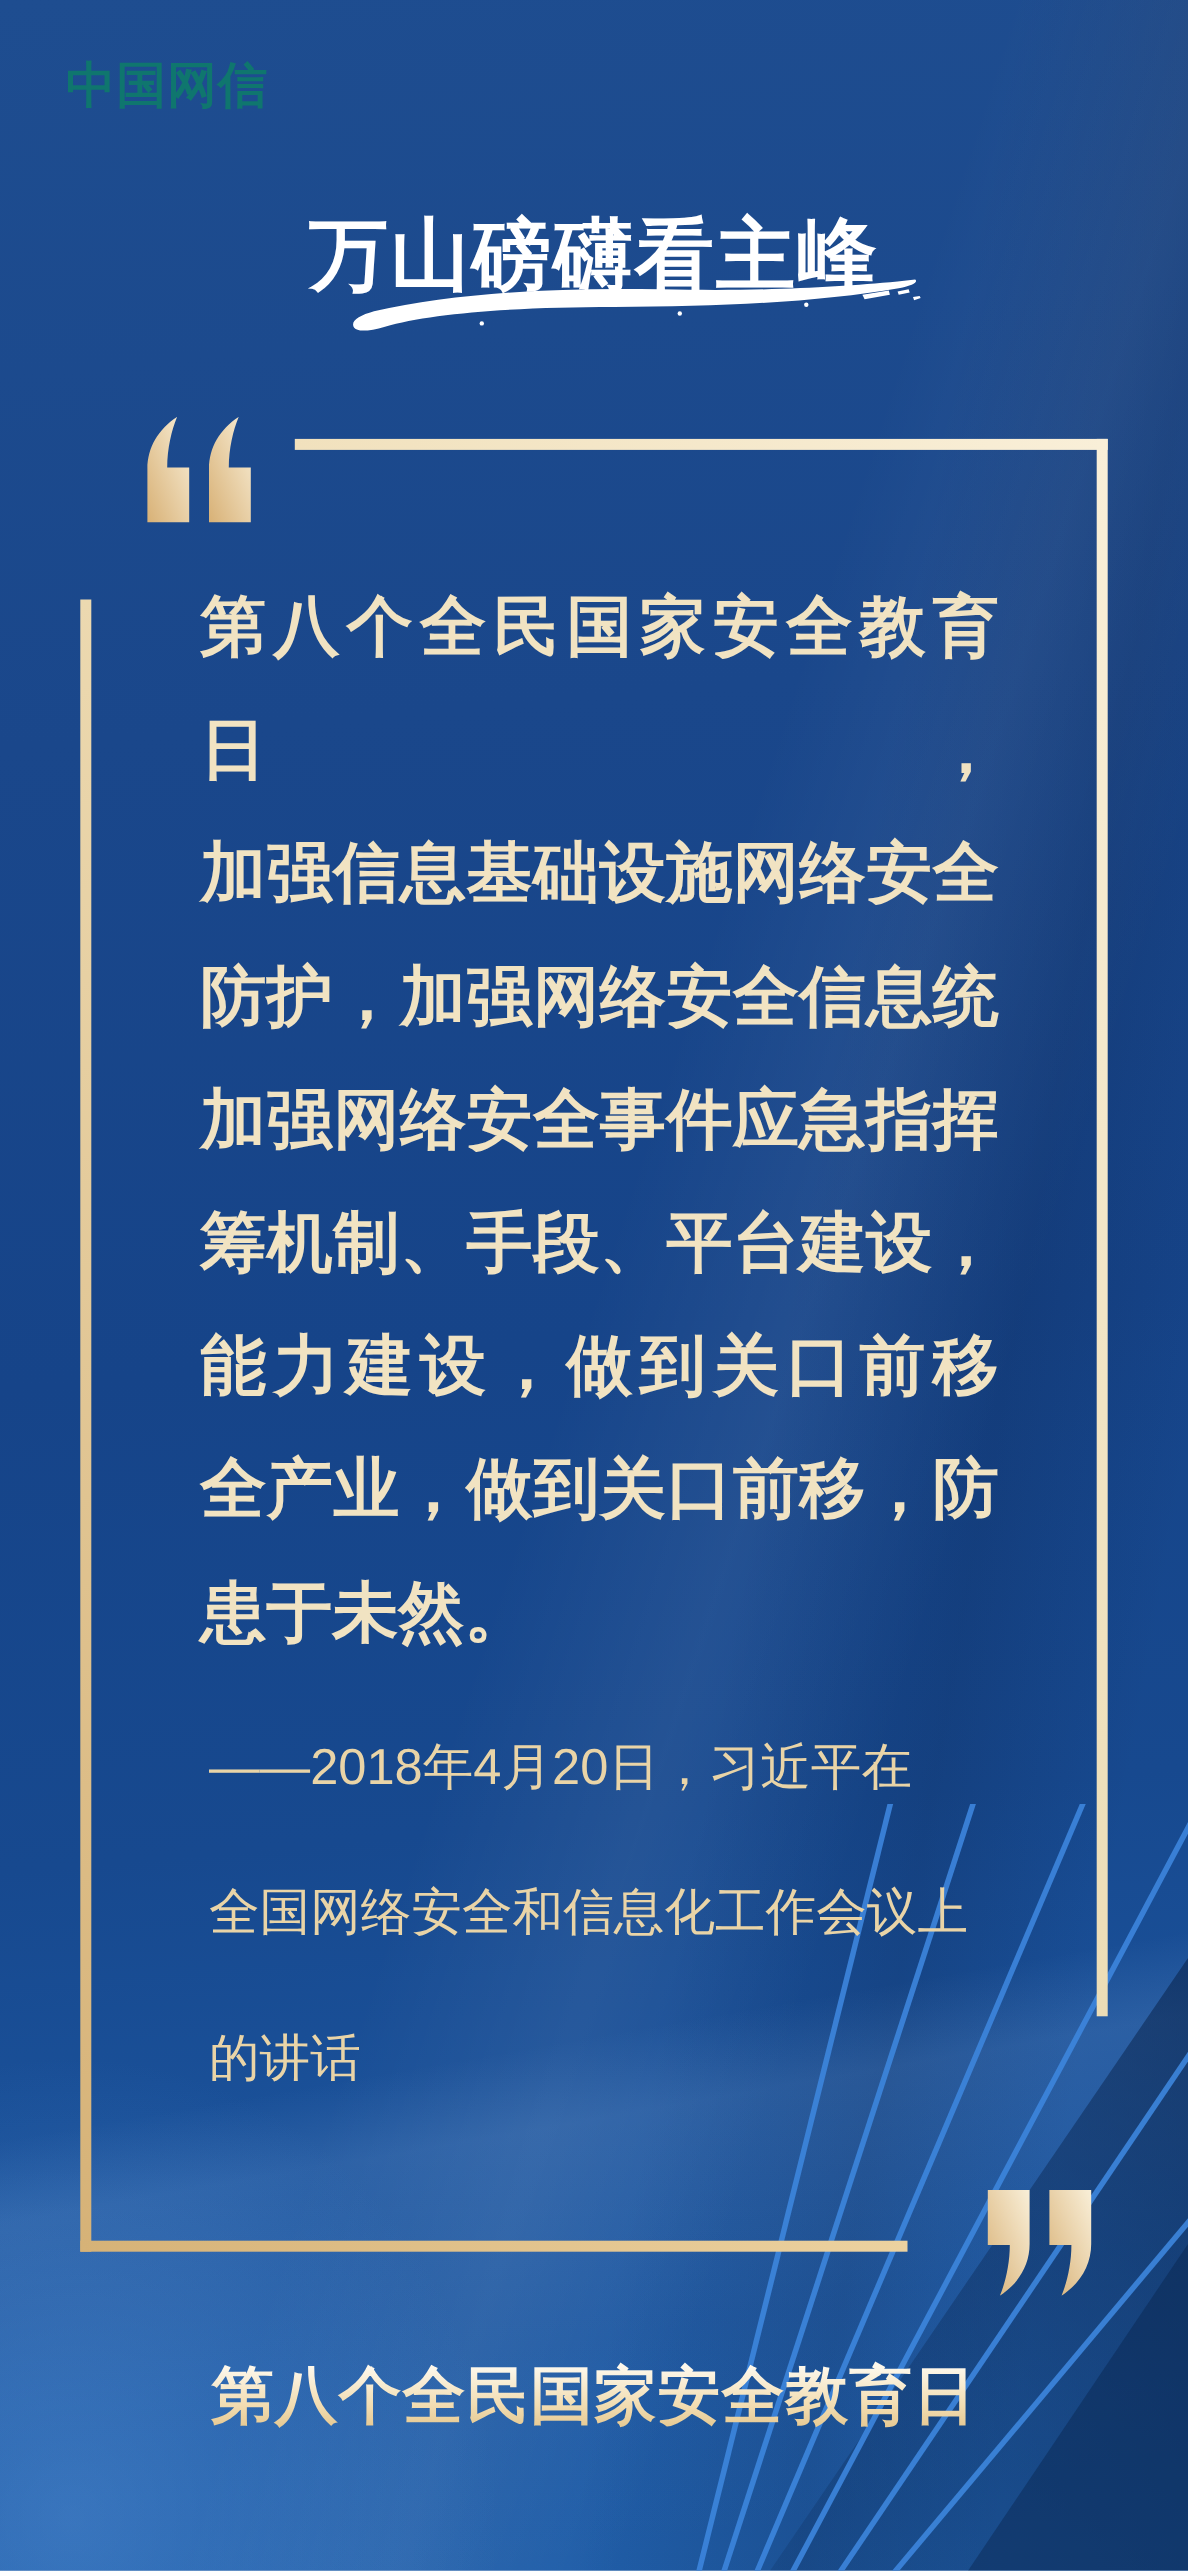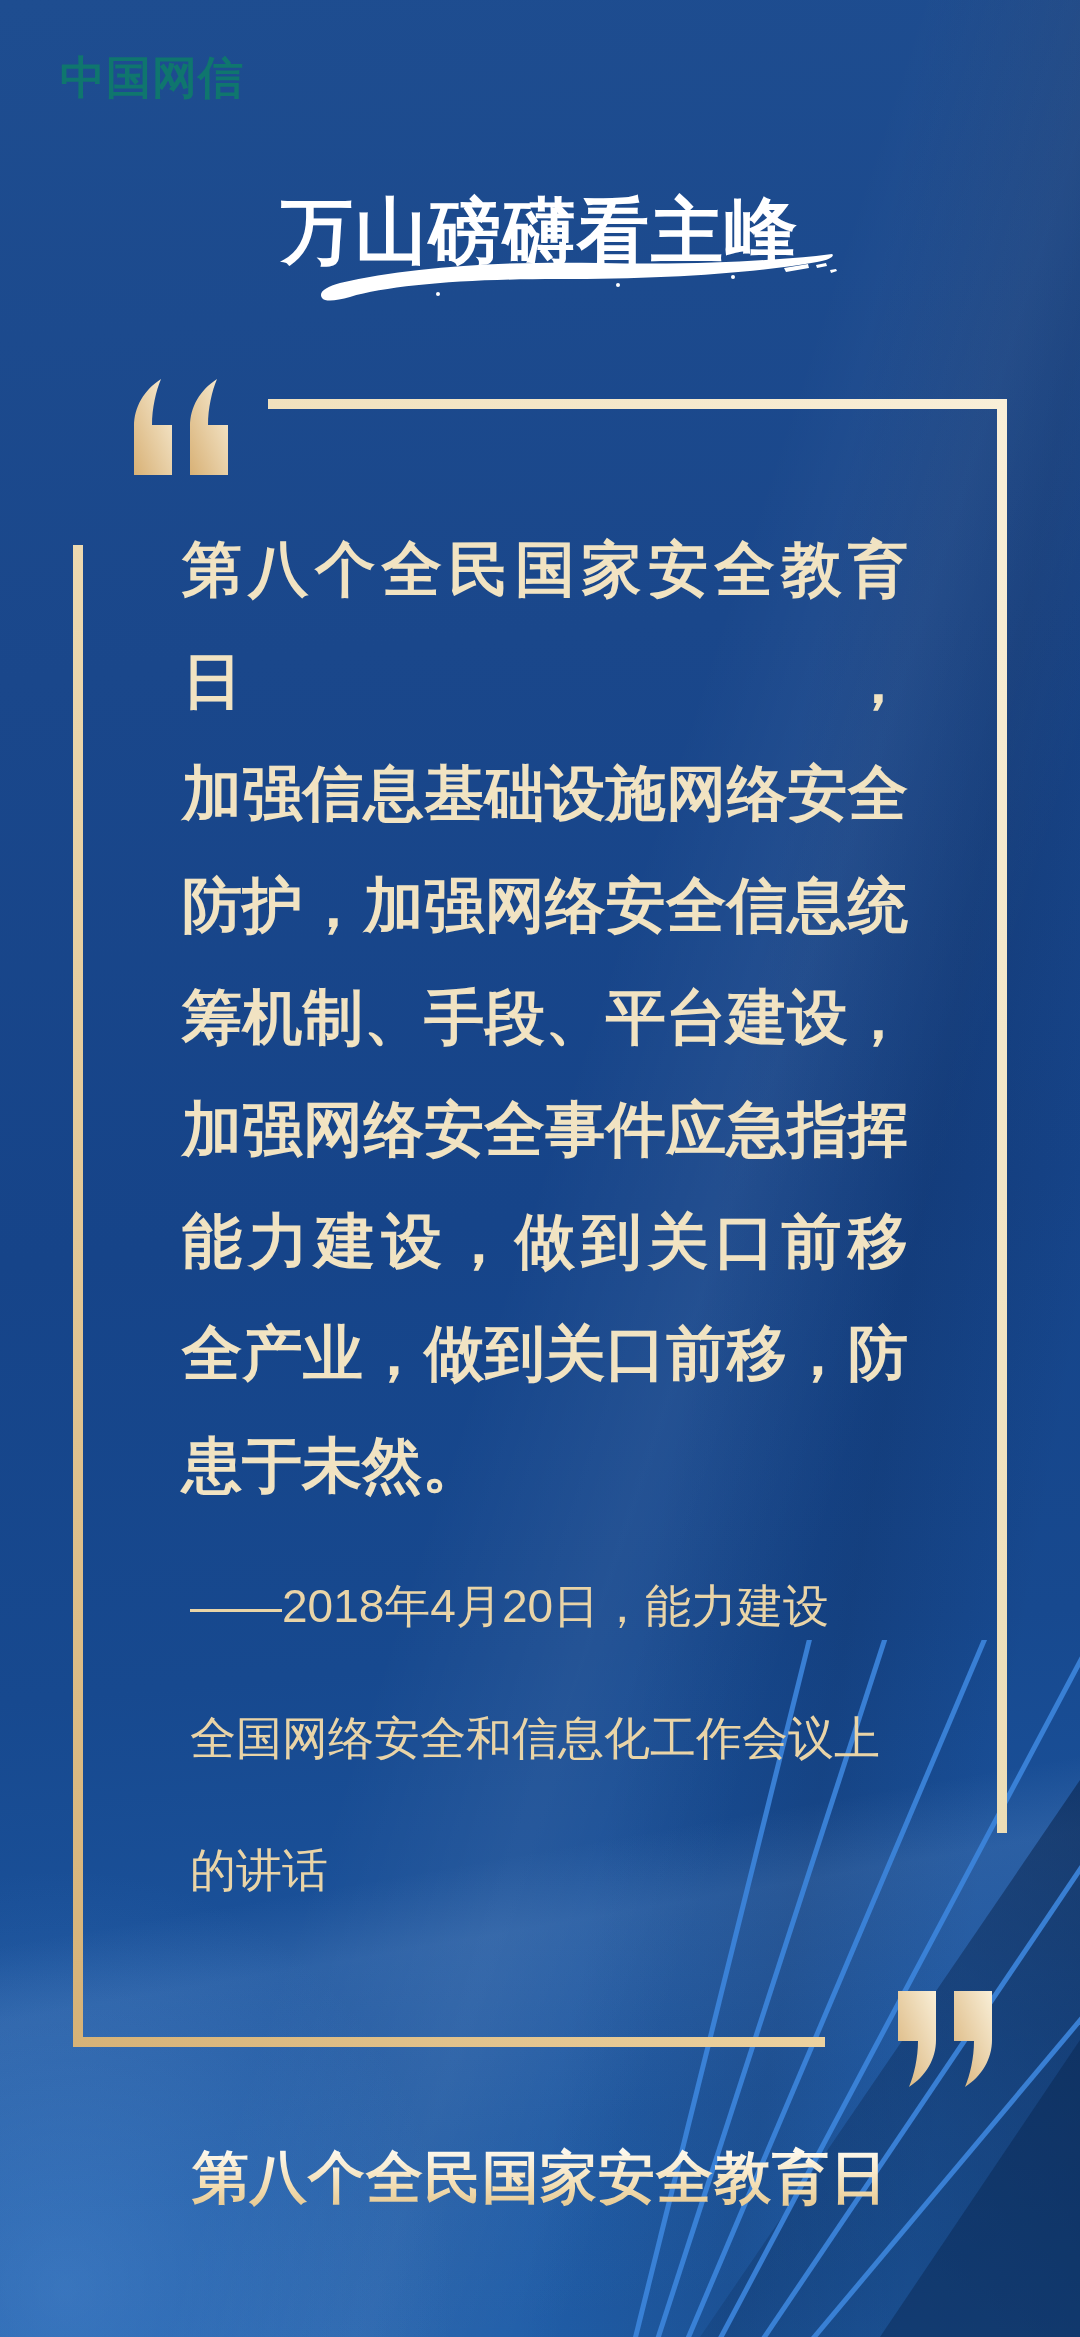--- a/index.html
+++ b/index.html
@@ -107,26 +107,26 @@
     </linearGradient>
   </defs>
   <path fill="url(#qg2)" d="M30 0 C13 11 3 28 3 47 L3 96 L41 96 L41 46 L21 46 C21 29 25 12 30 0 Z"></path>
   <path fill="url(#qg2)" d="M86 0 C69 11 59 28 59 47 L59 96 L97 96 L97 46 L77 46 C77 29 81 12 86 0 Z"></path>
 </svg>
 
 <div class="quote-text">
   <div class="qline">第八个全民国家安全教育日，</div>
   <div class="qline">加强信息基础设施网络安全</div>
   <div class="qline">防护，加强网络安全信息统</div>
+  <div class="qline">加强网络安全事件应急指挥</div>
   <div class="qline">筹机制、手段、平台建设，</div>
-  <div class="qline">加强网络安全事件应急指挥</div>
   <div class="qline">能力建设，做到关口前移</div>
   <div class="qline">全产业，做到关口前移，防</div>
   <div class="qline-last">患于未然。</div>
 </div>
 
 <div class="attribution">
-  <div>——2018年4月20日，能力建设</div>
+  <div>——2018年4月20日，习近平在</div>
   <div>全国网络安全和信息化工作会议上</div>
   <div>的讲话</div>
 </div>
 
 <div class="footer">第八个全民国家安全教育日</div>
 
 </body></html>

